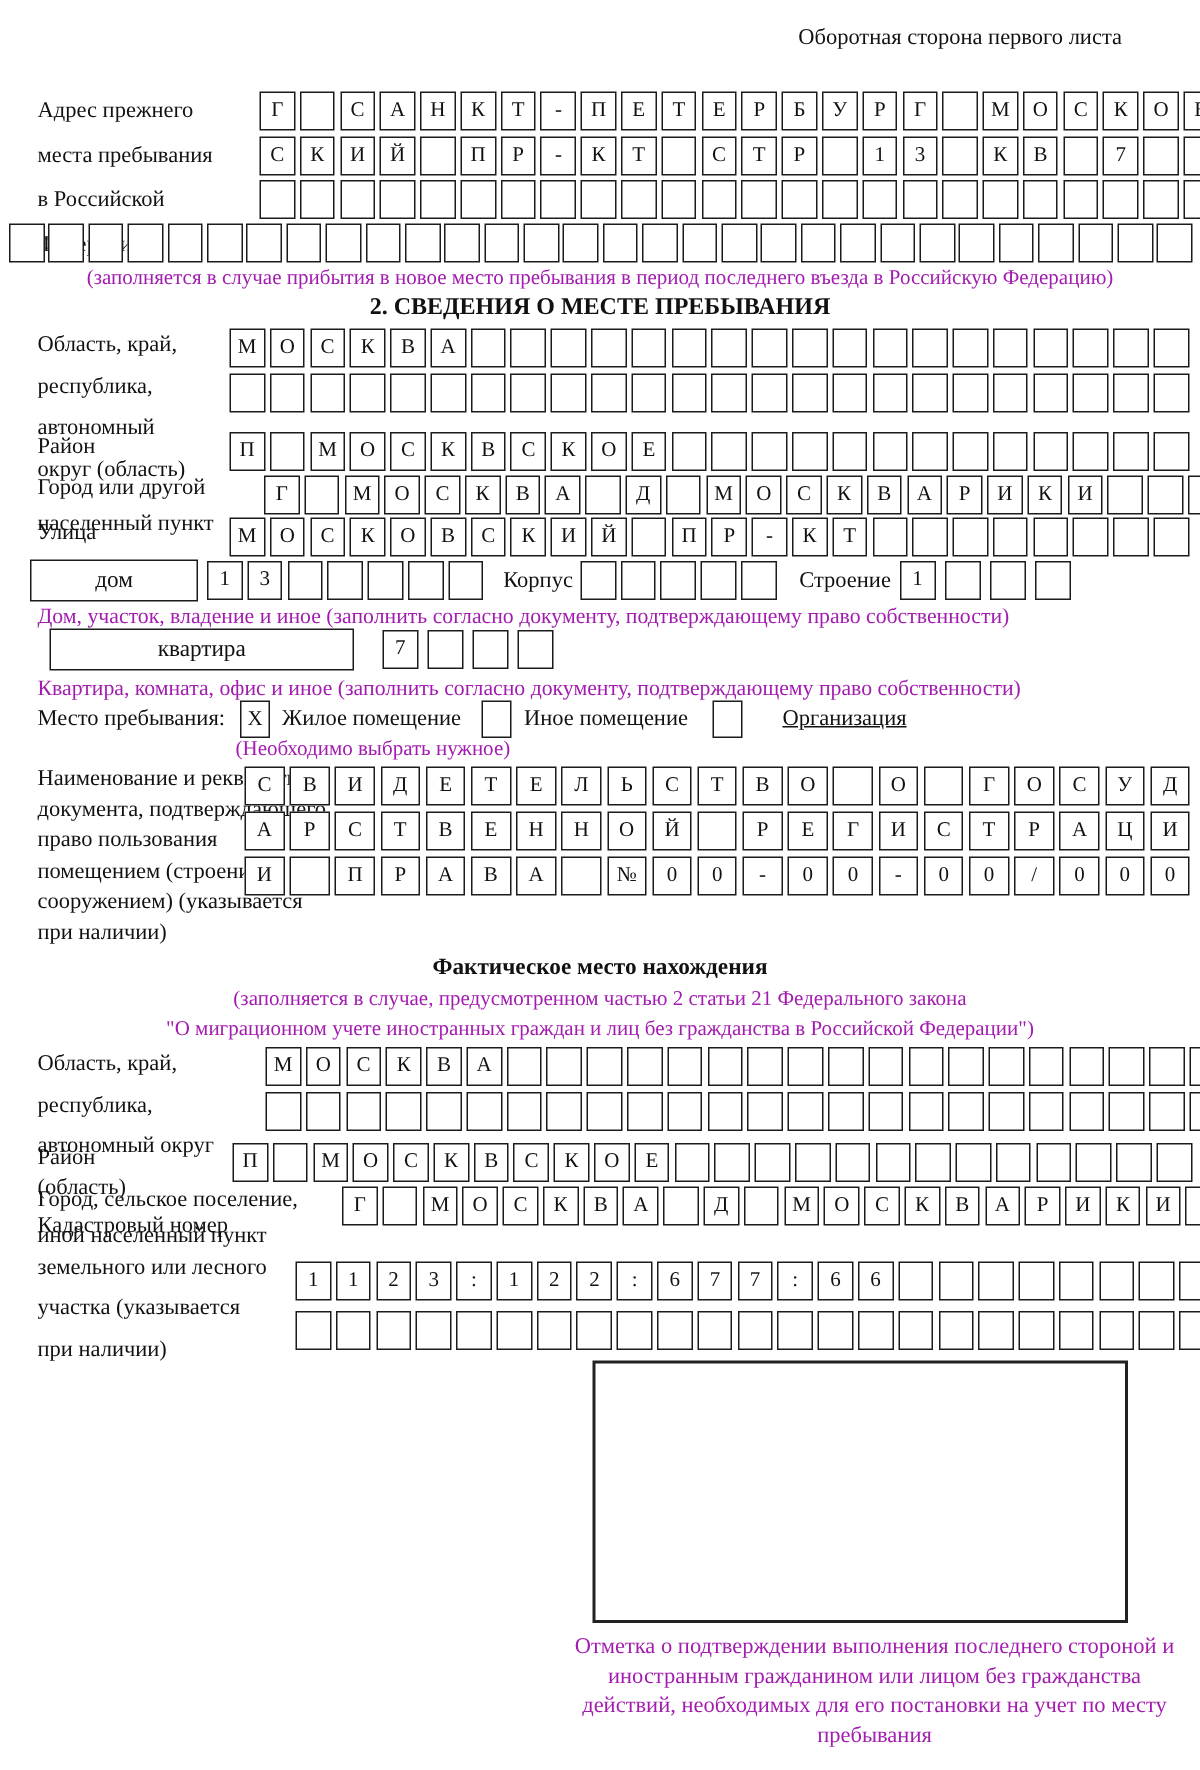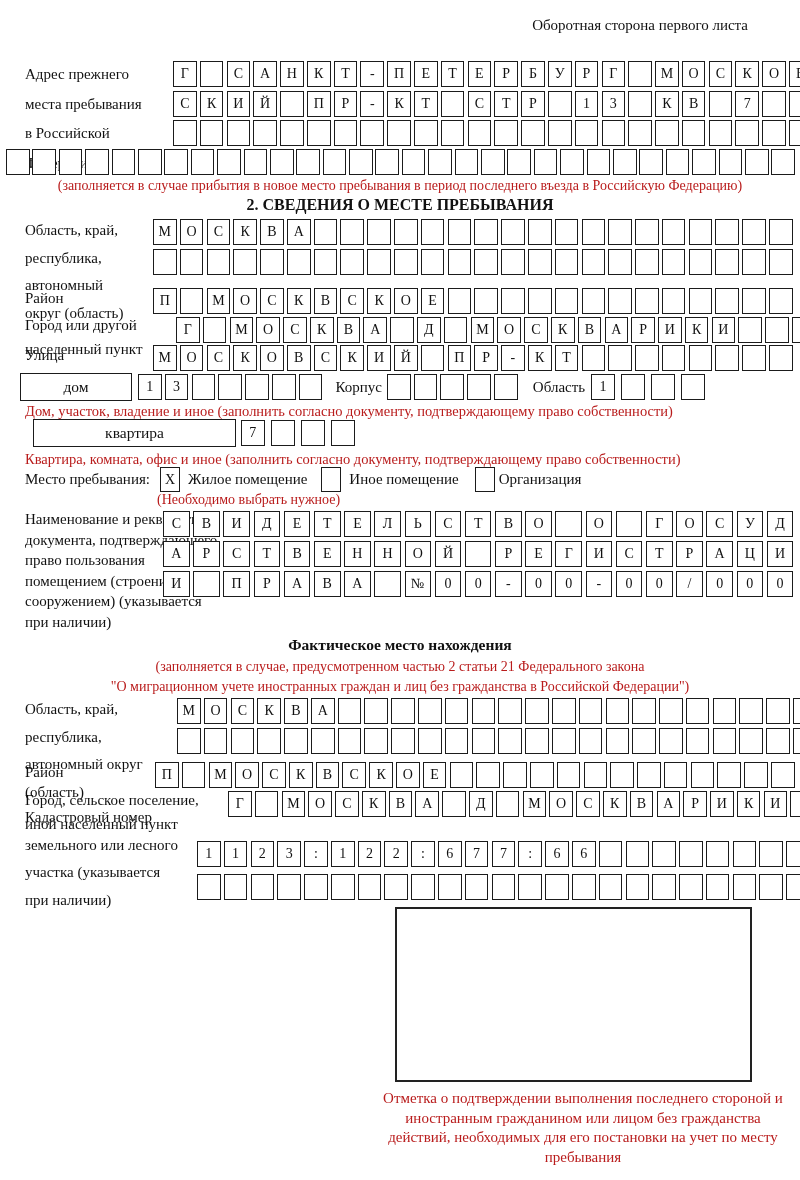--- a/index.html
+++ b/index.html
@@ -6,21 +6,21 @@
   body { background:#fff; }
   .page {
     position:relative; width:800px; height:1180px; margin:0 auto;
     background:#fff; color:#111;
     font-family:"Liberation Serif","DejaVu Serif",serif;
     overflow:hidden;
   }
   .abs { position:absolute; }
   .label { font-size:15px; color:#111; }
   .pre { white-space:pre-line; }
-  .note { font-size:14px; color:#b91c1c; }
+  .note { font-size:14px; color:#a21caf; }
   .center { width:800px; left:0; text-align:center; }
   .bold { font-weight:bold; }
   .cells { position:absolute; display:flex; }
   .cell {
     width:23.6px; height:26px; border:1.6px solid #1b1b1b; margin-right:3.2px;
     display:flex; align-items:center; justify-content:center;
     font-size:14px; background:#fff; flex:0 0 auto;
   }
   .cells.tight .cell { margin-right:2.8px; }
   .cells.doc .cell { width:26.6px; margin-right:3.6px; }
@@ -315,49 +315,49 @@
         <span class="cell"></span>
       </div>
     <div class="label" style="margin-left:10px;">Корпус</div>
     <div class="cells" style="position:static; margin-left:5px;">
         <span class="cell"></span>
         <span class="cell"></span>
         <span class="cell"></span>
         <span class="cell"></span>
         <span class="cell"></span>
       </div>
-    <div class="label" style="margin-left:12px;">Область</div>
+    <div class="label" style="margin-left:12px;">Строение</div>
     <div class="cells spread" style="position:static; margin-left:6px;">
         <span class="cell">1</span>
         <span class="cell"></span>
         <span class="cell"></span>
         <span class="cell"></span>
       </div>
   </div>
   <div class="abs note" style="left:25px; top:403px; font-size:14.5px;text-align:right;">Дом, участок, владение и иное (заполнить согласно документу, подтверждающему право собственности)</div>
 
-  <div class="inline-row" style="left:33px; top:419px;">
+  <div class="inline-row" style="left:33px; top:419px;gap:14px;">
     <div class="widebox" style="width:203px;">квартира</div>
     <div class="cells spread" style="position:static; margin-left:5px;">
         <span class="cell">7</span>
         <span class="cell"></span>
         <span class="cell"></span>
         <span class="cell"></span>
       </div>
   </div>
   <div class="abs note" style="left:25px; top:451px; font-size:14.5px;">Квартира, комната, офис и иное (заполнить согласно документу, подтверждающему право собственности)</div>
 
   <div class="inline-row" style="left:25px; top:467px;justify-content:flex-end;">
     <span class="label">Место пребывания:</span>
     <span class="chk" style="margin-left:10px;">X</span>
     <span class="label" style="margin-left:8px;">Жилое помещение</span>
     <span class="chk" style="margin-left:14px;"></span>
     <span class="label" style="margin-left:8px;">Иное помещение</span>
     <span class="chk" style="margin-left:16px;"></span>
-    <span class="label" style="margin-left:4px;">Организация</span>
+    <span class="label" style="margin-left:27px;text-decoration:underline;">Организация</span>
   </div>
   <div class="abs note" style="left:157px; top:492px;">(Необходимо выбрать нужное)</div>
 
   <div class="abs label pre" style="left:25px; top:509px; line-height:20.6px;">Наименование и реквизиты
 документа, подтверждающего
 право пользования
 помещением (строением,
 сооружением) (указывается
 при наличии)</div>
   <div class="cells doc" style="left:163px; top:511px;">

